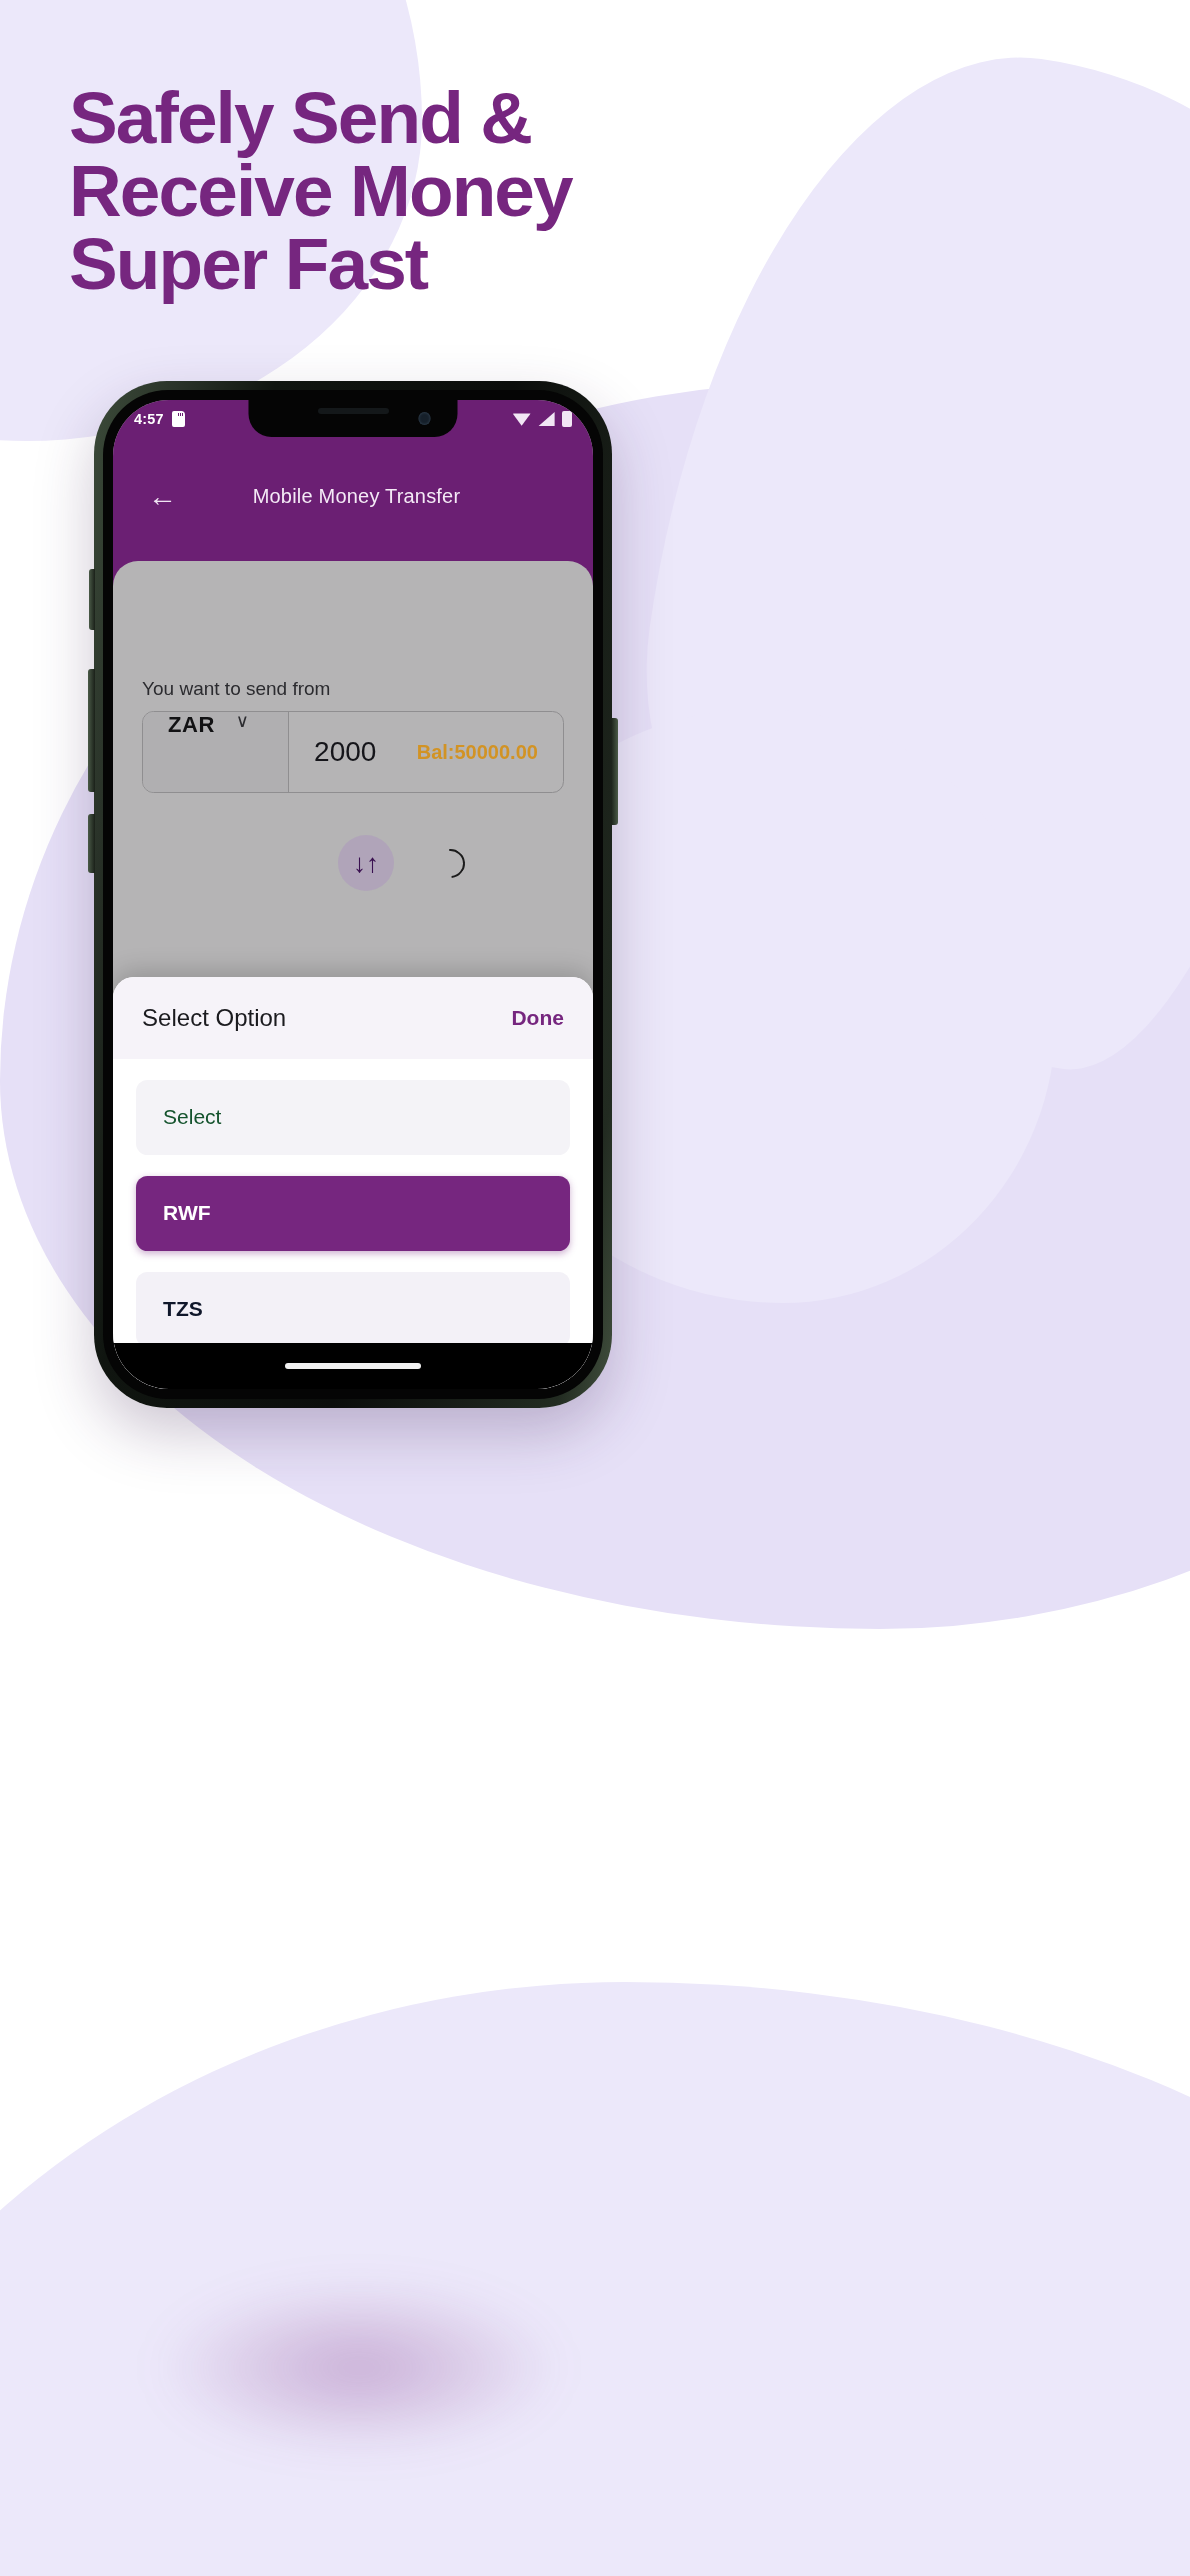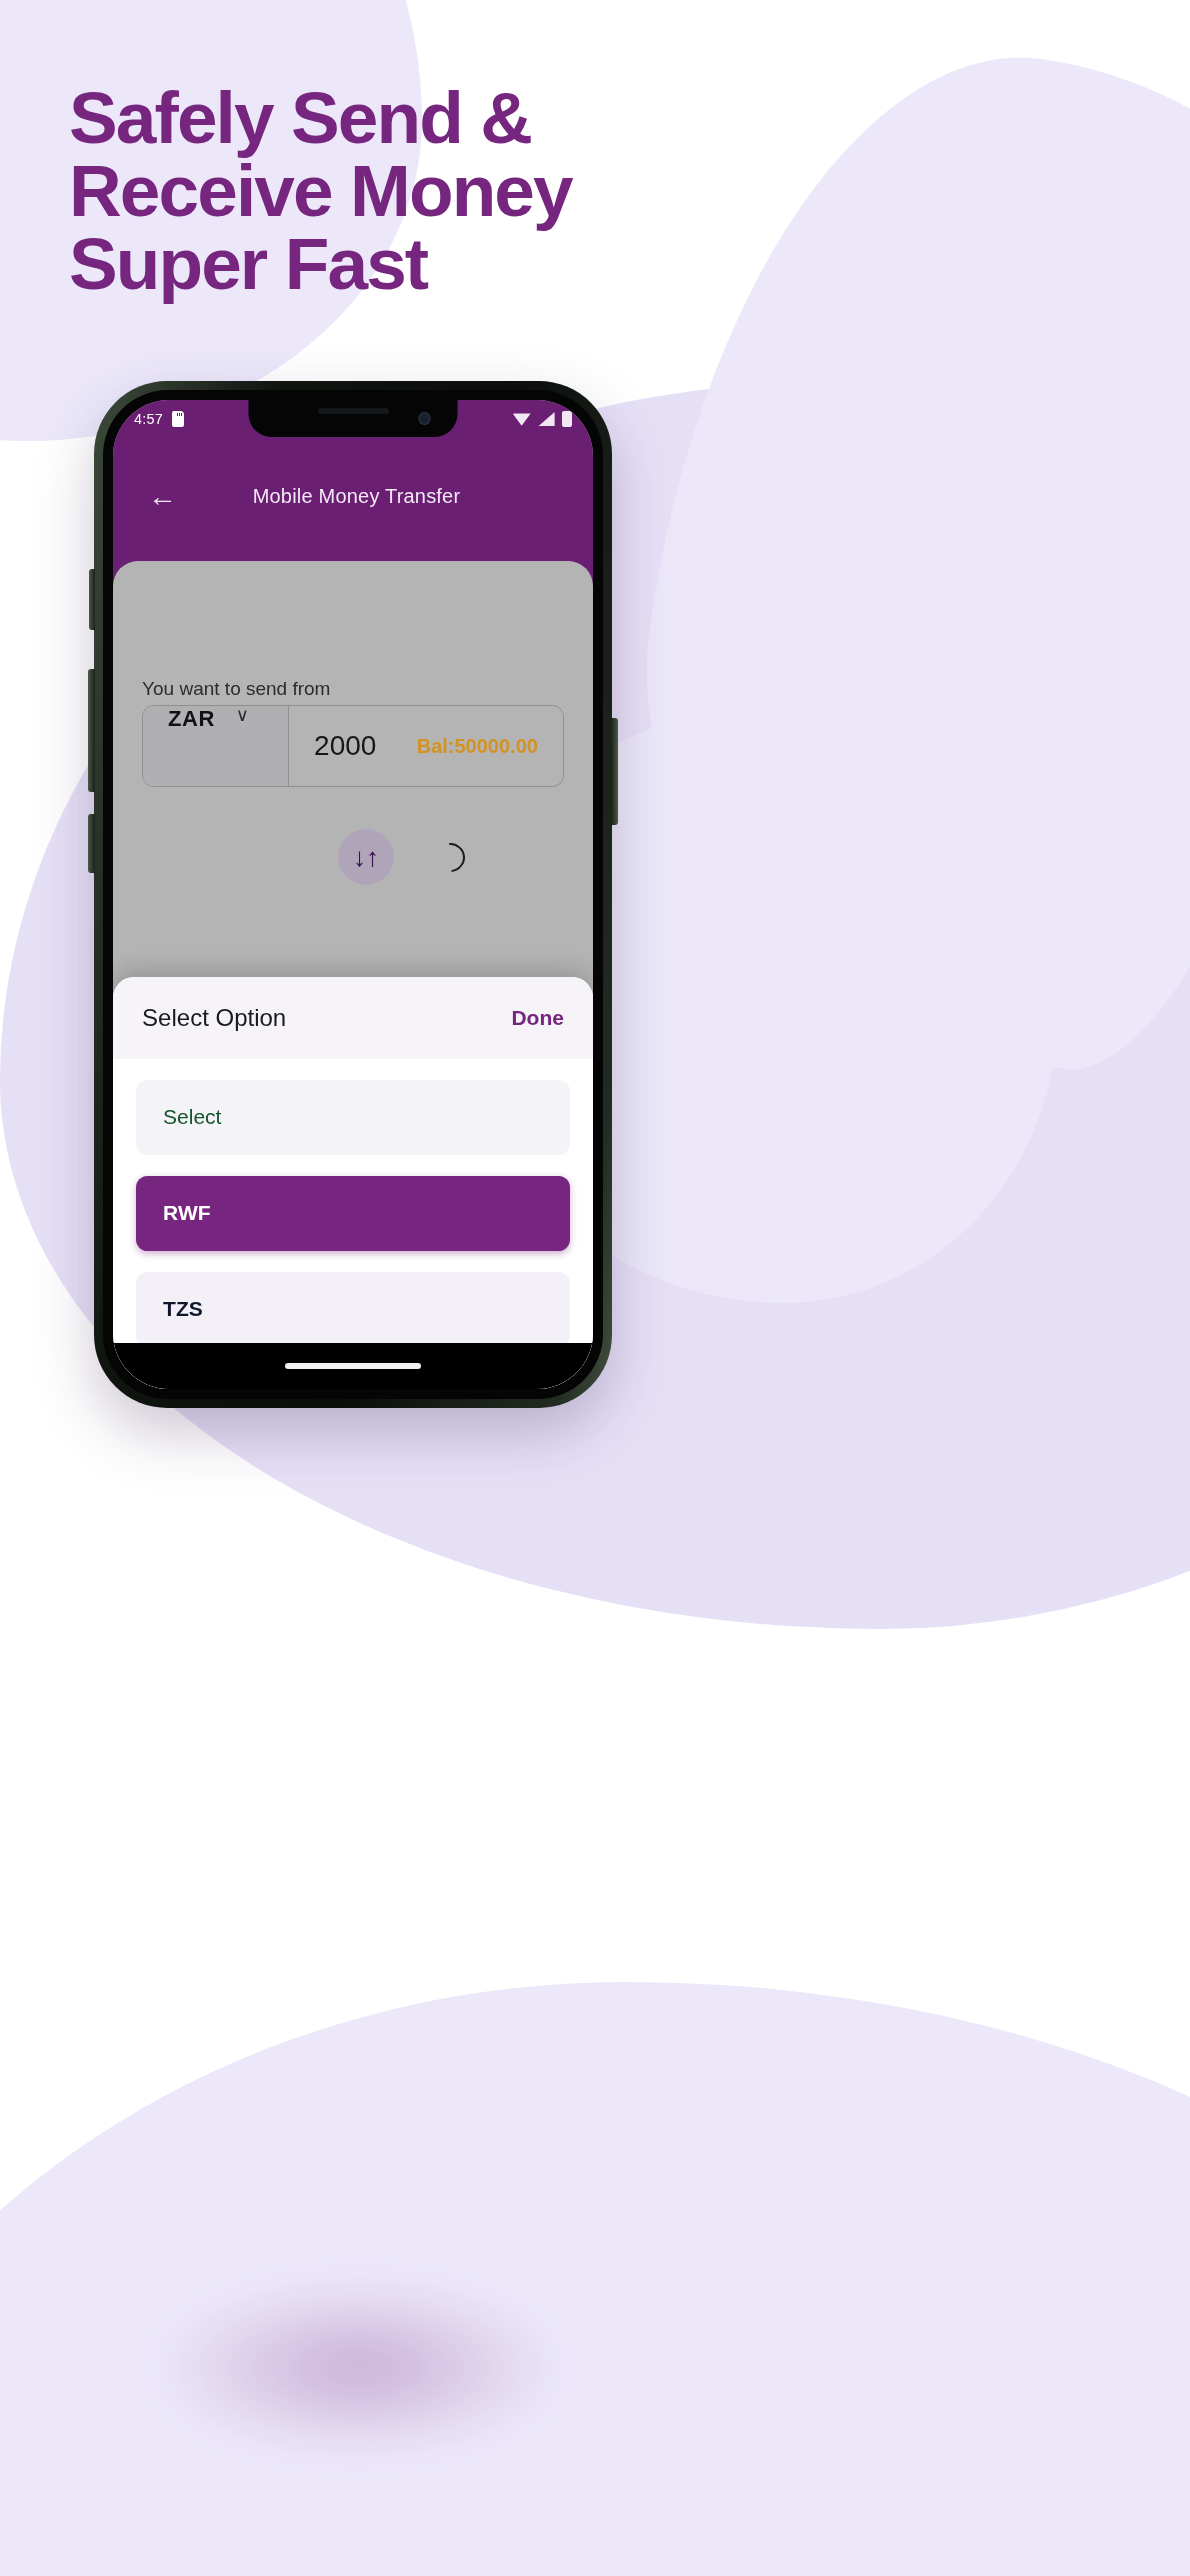--- a/index.html
+++ b/index.html
@@ -124,21 +124,21 @@
   }
 
   
   #app-purple {
     position:absolute; left:0; top:0; width:100%; height:187px;
     background:#6b1f73;
   }
   #statusbar {
     position:absolute; left:0; top:0; width:100%; height:38px;
     display:flex; align-items:center; justify-content:space-between;
-    padding:0 21px; color:#fff; font-size:14.4px;
+    padding:0 21px; color:#fff; font-size:14.4px;font-weight:bold;
   }
   #sb-left { display:flex; align-items:center; gap:8.6px; }
   #sb-time { font-size:14.4px; letter-spacing:0.2px; }
   .icon-sd {
     width:12.5px; height:16.3px; background:#fff;
     border-radius:1.9px 3.8px 1.9px 1.9px; position:relative;
   }
   .icon-sd:after {
     content:""; position:absolute; right:1px; top:1.9px;
     width:6.7px; height:2.9px;
@@ -171,21 +171,21 @@
   }
 
   
   #content {
     position:absolute; left:0; top:161px; width:100%; bottom:0;
     background:#b5b4b5;
     border-radius:25px 25px 0 0;
     padding:0 29px;
     overflow:hidden;
   }
-  .field-label { color:#2b2b2f; font-size:19px; margin-bottom:5px; }
+  .field-label { color:#2b2b2f; font-size:19px; margin-bottom:11px; }
   .label-send { margin-top:117px; }
   .label-get  { margin-top:105px; }
 
   .field-row {
     display:flex; height:82px;
     border:1px solid #8f8e90;
     border-radius:11.5px;
     overflow:hidden;
     background:#b5b4b5;
   }

